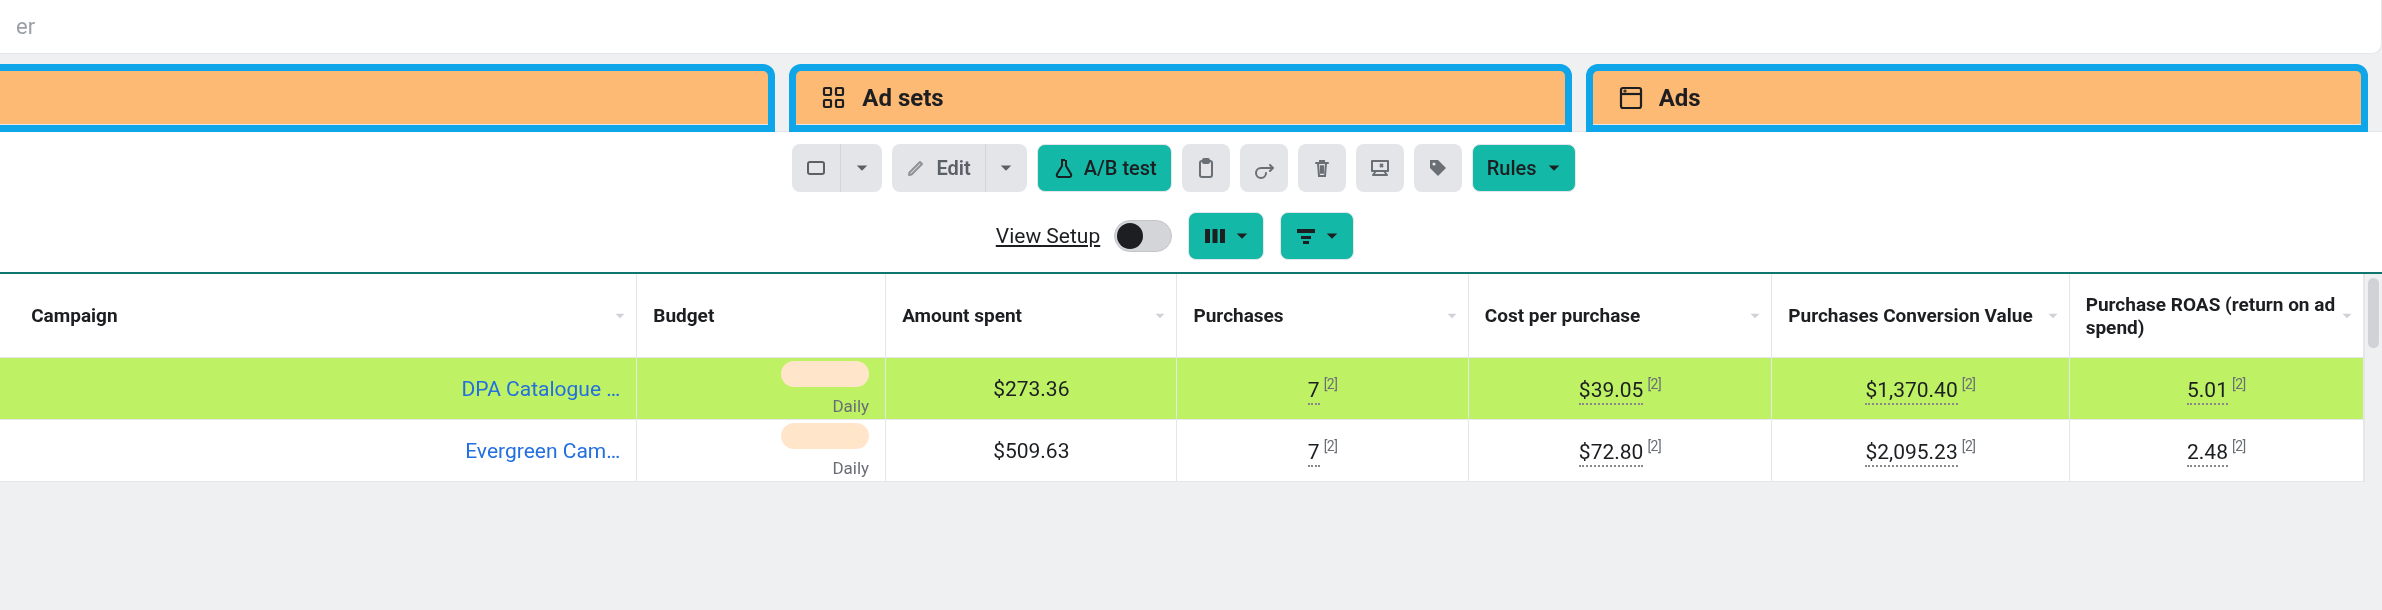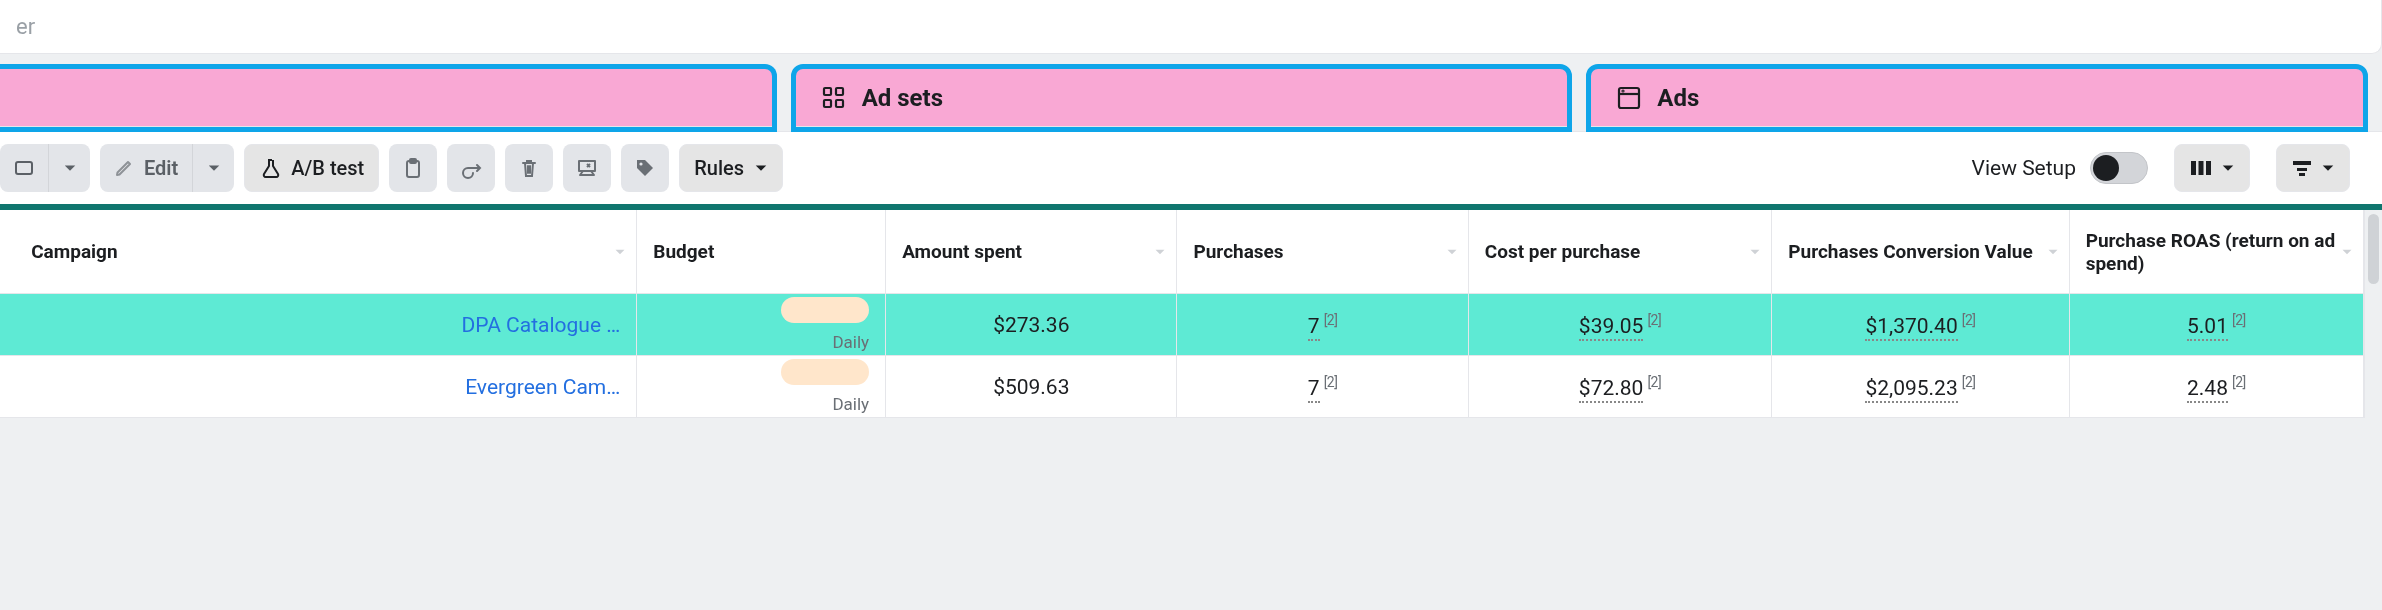--- a/index.html
+++ b/index.html
@@ -51,22 +51,22 @@
   }
 
   
   .tabs-row {
     display: flex;
     gap: 14px;
     padding: 0 14px;
   }
   .tab {
     flex: 1;
-    background: #f9a8d4;
-    border: 5px solid #0ea5e9;
+    background: #fdba74;
+    border: 7px solid #0ea5e9;
     border-radius: 12px 12px 0 0;
     height: 68px;
     display: flex;
     align-items: center;
     padding: 0 24px;
     box-shadow: 0 -1px 0 #e5e6ea inset;
     cursor: pointer;
     text-align: center;
   }
   .tab.first {
@@ -92,40 +92,41 @@
     background: #fff;
     border-top: 1px solid #e5e6ea;
     margin-top: -1px;
   }
 
   .toolbar {
     display: flex;
     align-items: center;
     padding: 12px 14px 12px 0;
     gap: 10px;
-    border-bottom: 6px solid #0f766e;
+    border-bottom: 2px solid #0f766e;
+    flex-direction: column;
   }
   .toolbar .left-cluster { display: flex; align-items: center; gap: 10px; }
   .toolbar .spacer { flex: 1; }
-  .toolbar .right-cluster { display: flex; align-items: center; gap: 26px; padding-right: 18px; }
+  .toolbar .right-cluster { display: flex; align-items: center; gap: 16px; padding-right: 18px; text-decoration: underline; }
 
   .btn {
     background: #e3e5e9;
     border-radius: 8px;
     height: 48px;
     display: inline-flex;
     align-items: center;
     padding: 0 14px;
     color: #5b6066;
     font-weight: 600;
     font-size: 20px;
     cursor: pointer;
   }
   .btn.icon-only { padding: 0; width: 48px; justify-content: center; }
-  .btn.clear { background: #e5e5e5; border: 1px solid #e5e6ea; color: #1c1e21; font-weight: 500; }
+  .btn.clear { background: #14b8a6; border: 1px solid #e5e6ea; color: #1c1e21; font-weight: 500; }
   .btn .caret { margin-left: 10px; }
   .btn svg { display: block; }
 
   .btn-split {
     display: inline-flex;
     border-radius: 8px;
     overflow: hidden;
   }
   .btn-split .btn { border-radius: 0; }
   .btn-split .btn + .btn { border-left: 1px solid #d3d5d9; }
@@ -487,21 +488,21 @@
             <span class="col-caret">
                 <svg width="12" height="12" viewBox="0 0 16 16">
                   <path d="M2 5l6 6 6-6z" fill="#cfd2d6"></path>
                 </svg>
               </span>
           </th>
         </tr>
       </thead>
       <tbody>
 
-        <tr style="background:#5eead4;">
+        <tr style="background:#bef264;">
           <td class="row-status"></td>
           <td class="campaign" style="text-align:right;">
             <span>DPA Catalogue …</span>
           </td>
           <td class="budget">
             <span class="budget-blur"></span>
             <span class="budget-sub">Daily</span>
           </td>
           <td class="num"><span>$273.36</span></td>
           <td class="num">

